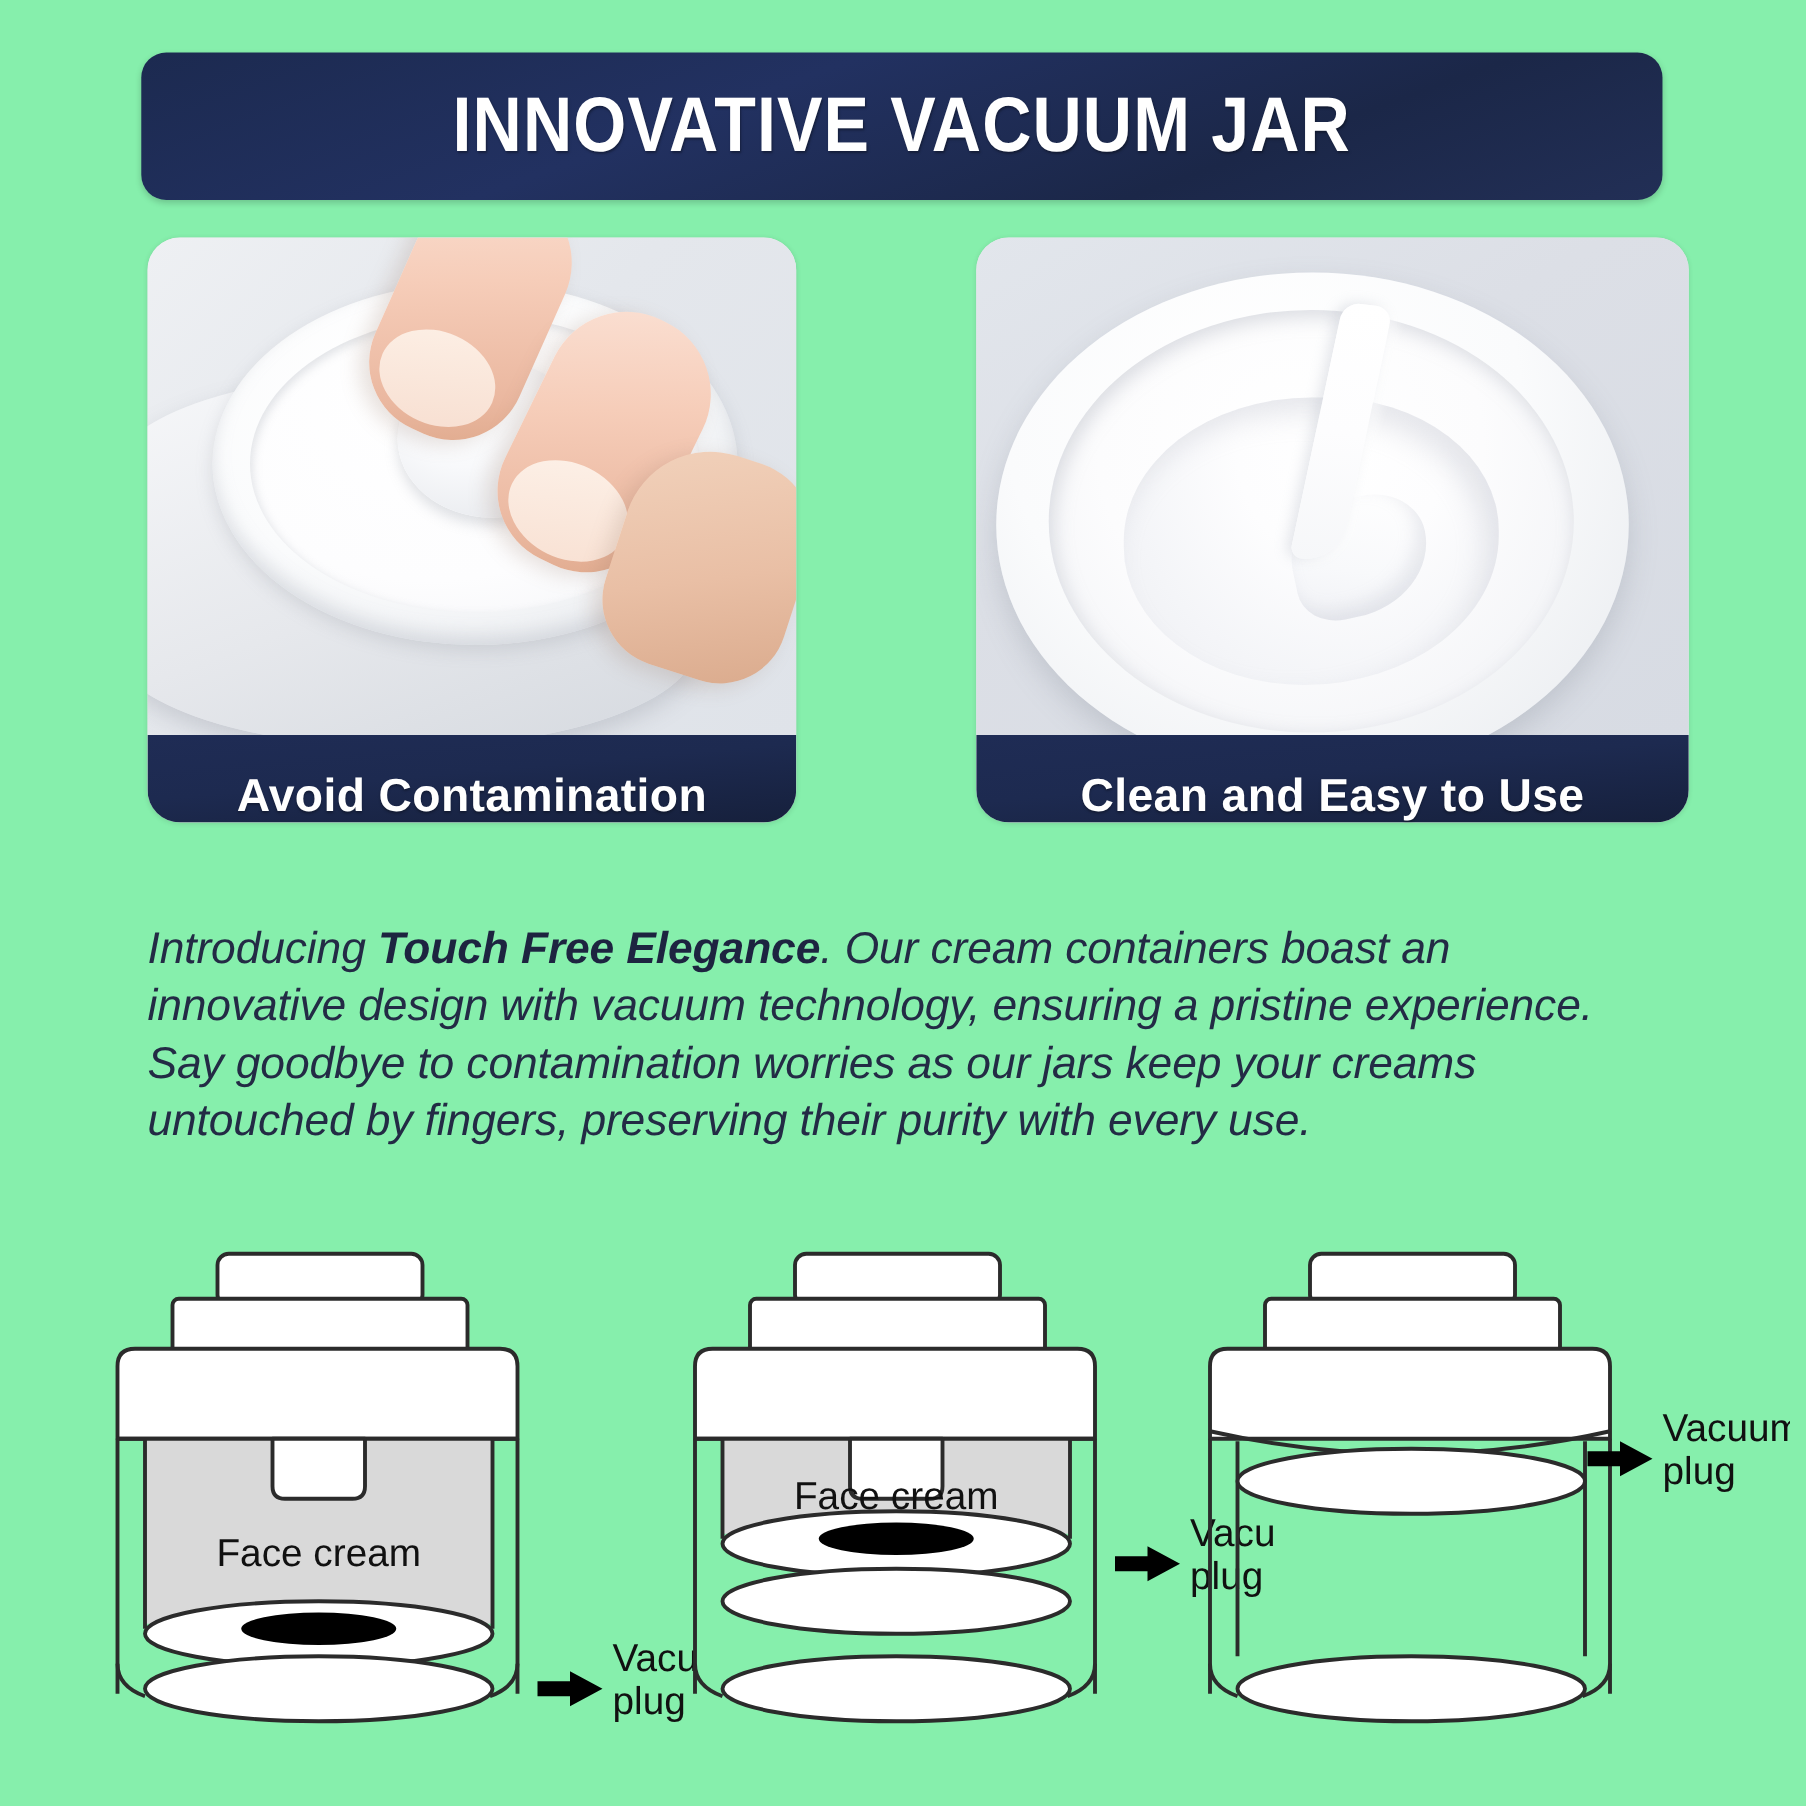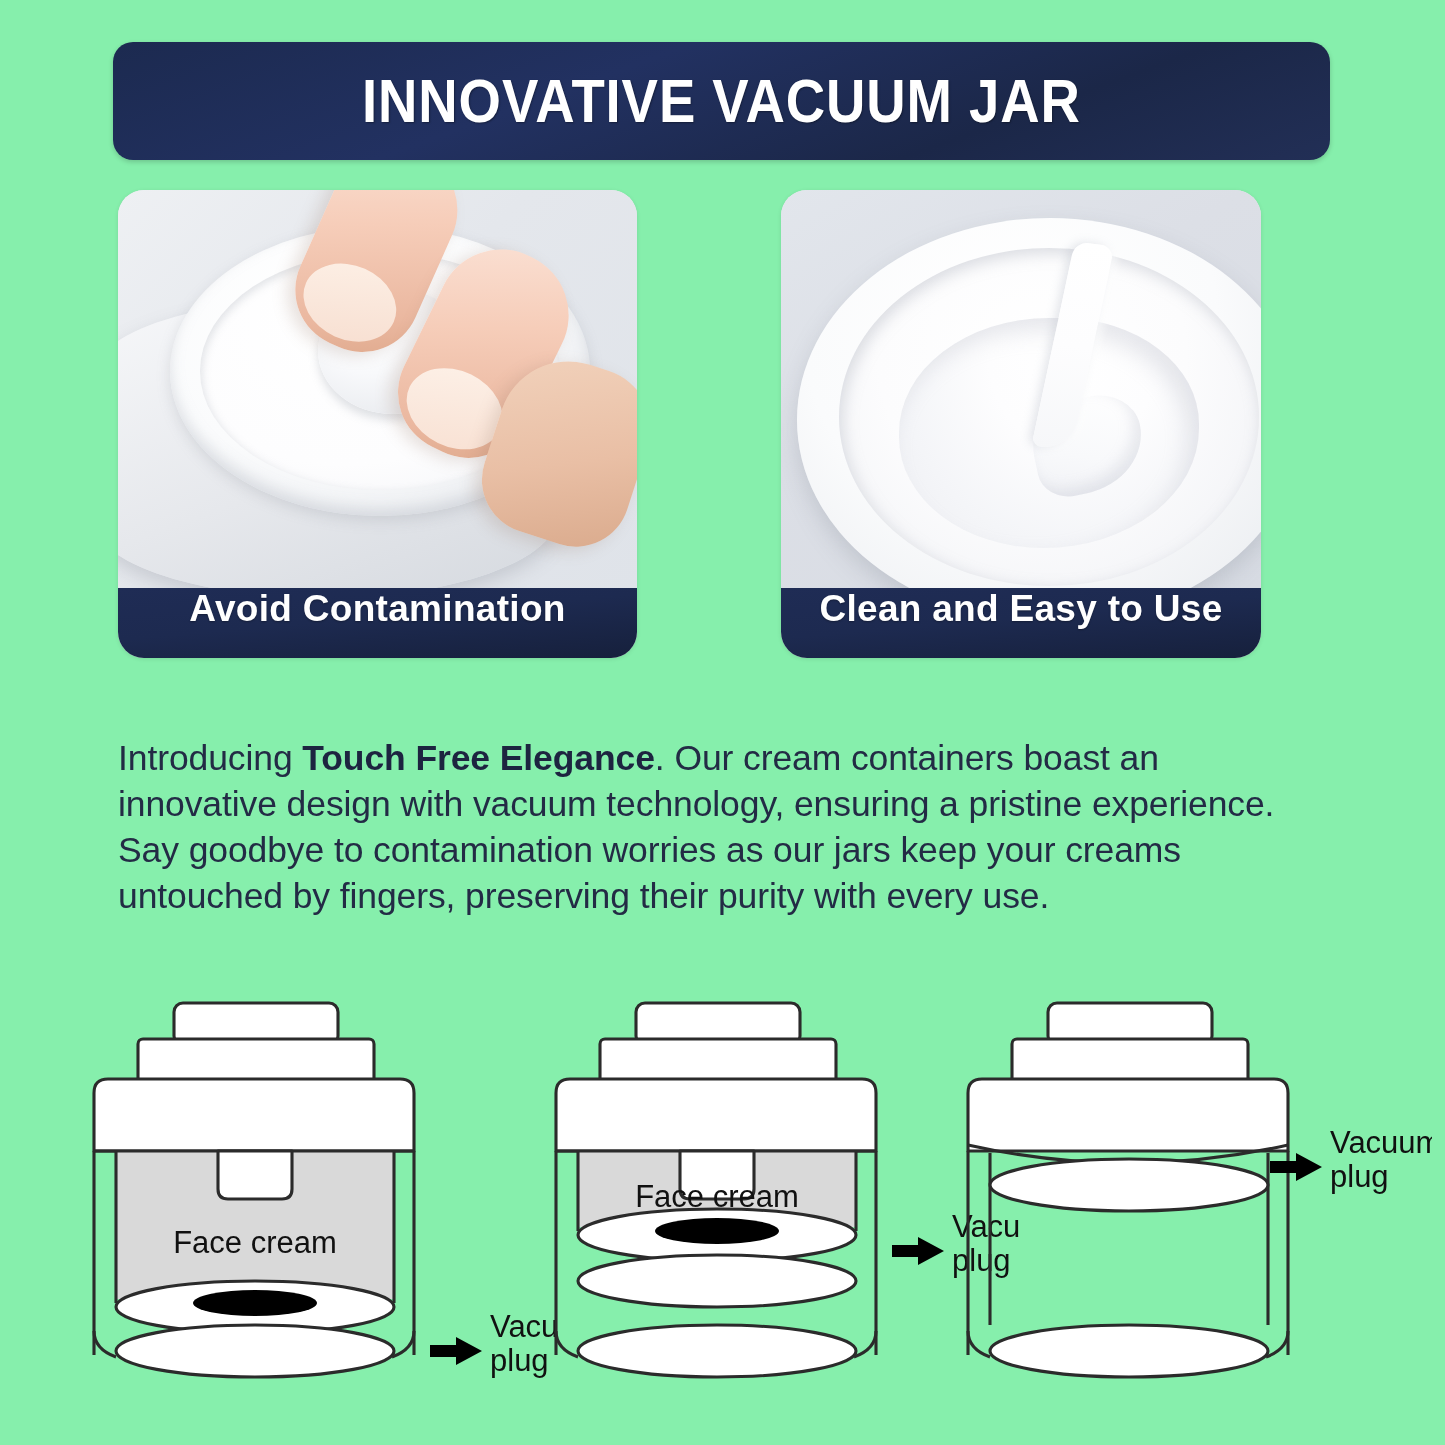--- a/index.html
+++ b/index.html
@@ -51,21 +51,21 @@
     position: absolute;
     top: 190px;
     width: 519px;
     height: 468px;
     border-radius: 26px;
     overflow: hidden;
     background: #e9ebef;
     box-shadow: 0 1px 4px rgba(0,0,0,0.10);
   }
   .card.left  { left: 118px; }
-  .card.right { left: 781px; width: 480px; padding-left: 16px; }
+  .card.right { left: 781px; width: 570px; padding-left: 16px; }
 
   .photo {
     position: absolute;
     left: 0; top: 0; right: 0;
     height: 398px;
     overflow: hidden;
   }
 
   
   .ph-left {
@@ -203,21 +203,21 @@
     transform: rotate(-12deg);
   }
 
   
   .caption {
     position: absolute;
     left: 0; right: 0; bottom: 0;
     height: 70px;
     background: linear-gradient(175deg, #1f2c55 0%, #1d2a50 45%, #16203c 100%);
     display: flex;
-    align-items: flex-start;
+    align-items: flex-end;
     justify-content: center;
   }
   .caption-text {
     color: #ffffff;
     font-size: 37px;
     font-weight: bold;
     letter-spacing: 0.3px;
     white-space: nowrap;
     text-shadow: 0 1px 2px rgba(0,0,0,0.30);
   }
@@ -225,20 +225,21 @@
   
   .body-copy {
     position: absolute;
     left: 118px;
     top: 735px;
     width: 1180px;
     color: #232b45;
     font-size: 35.5px;
     line-height: 46px;
     letter-spacing: -0.1px;
+    font-style: italic;
   }
   .body-copy b { font-weight: bold; color: #1d2440; }
 
   
   .diagrams {
     position: absolute;
     left: 0; top: 985px;
     width: 1445px; height: 450px;
   }
   .diagram {

